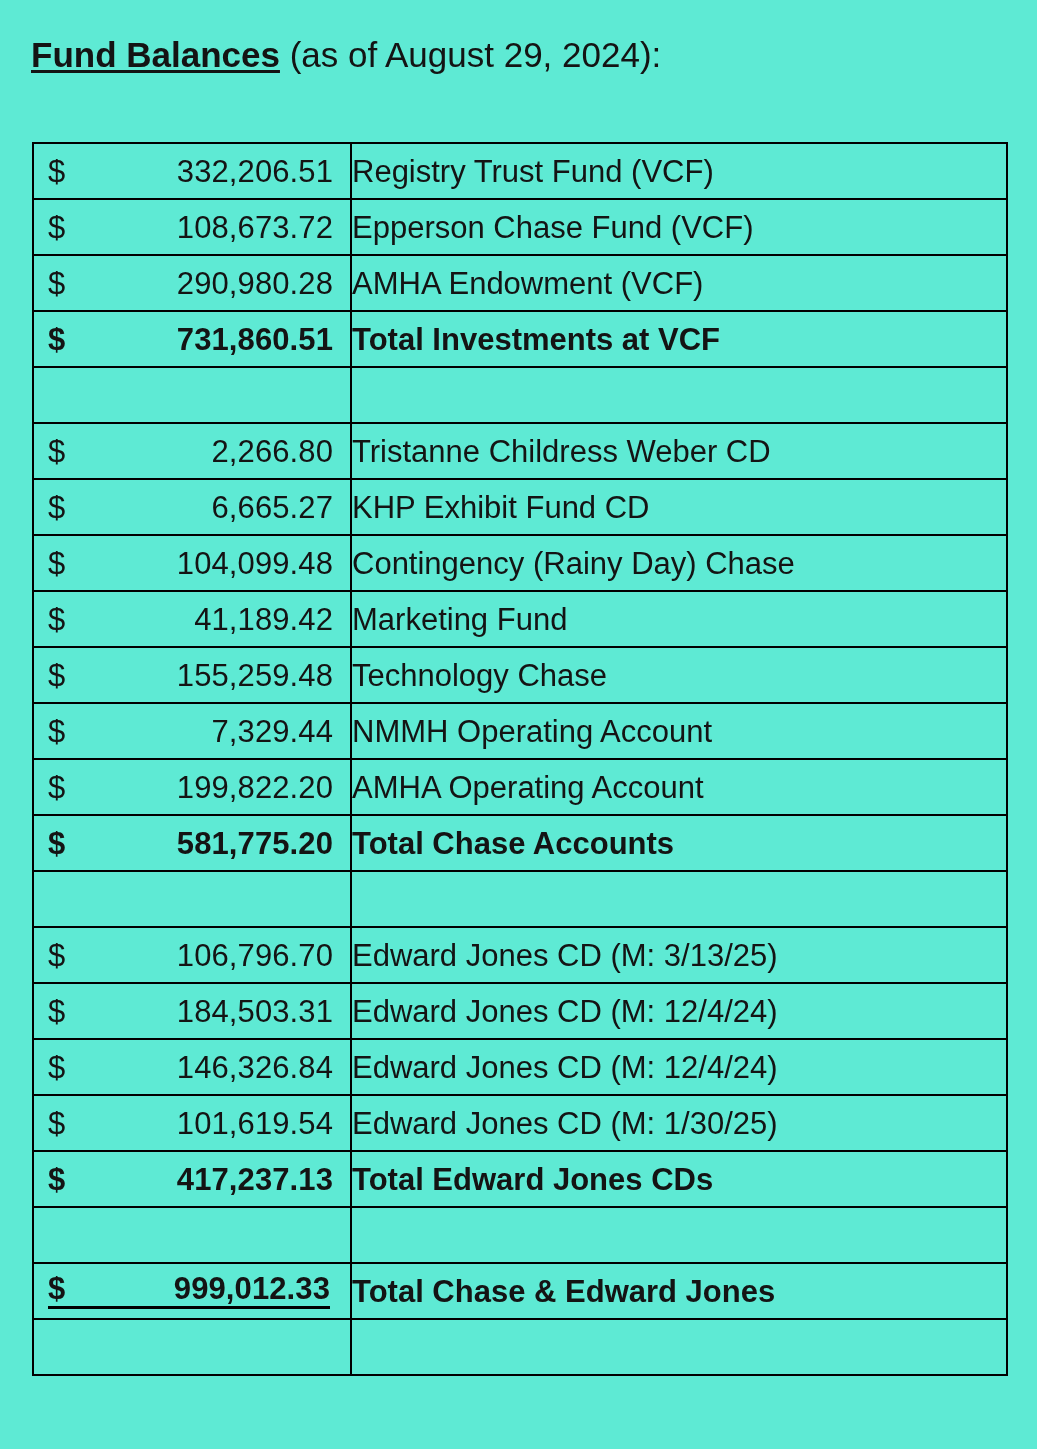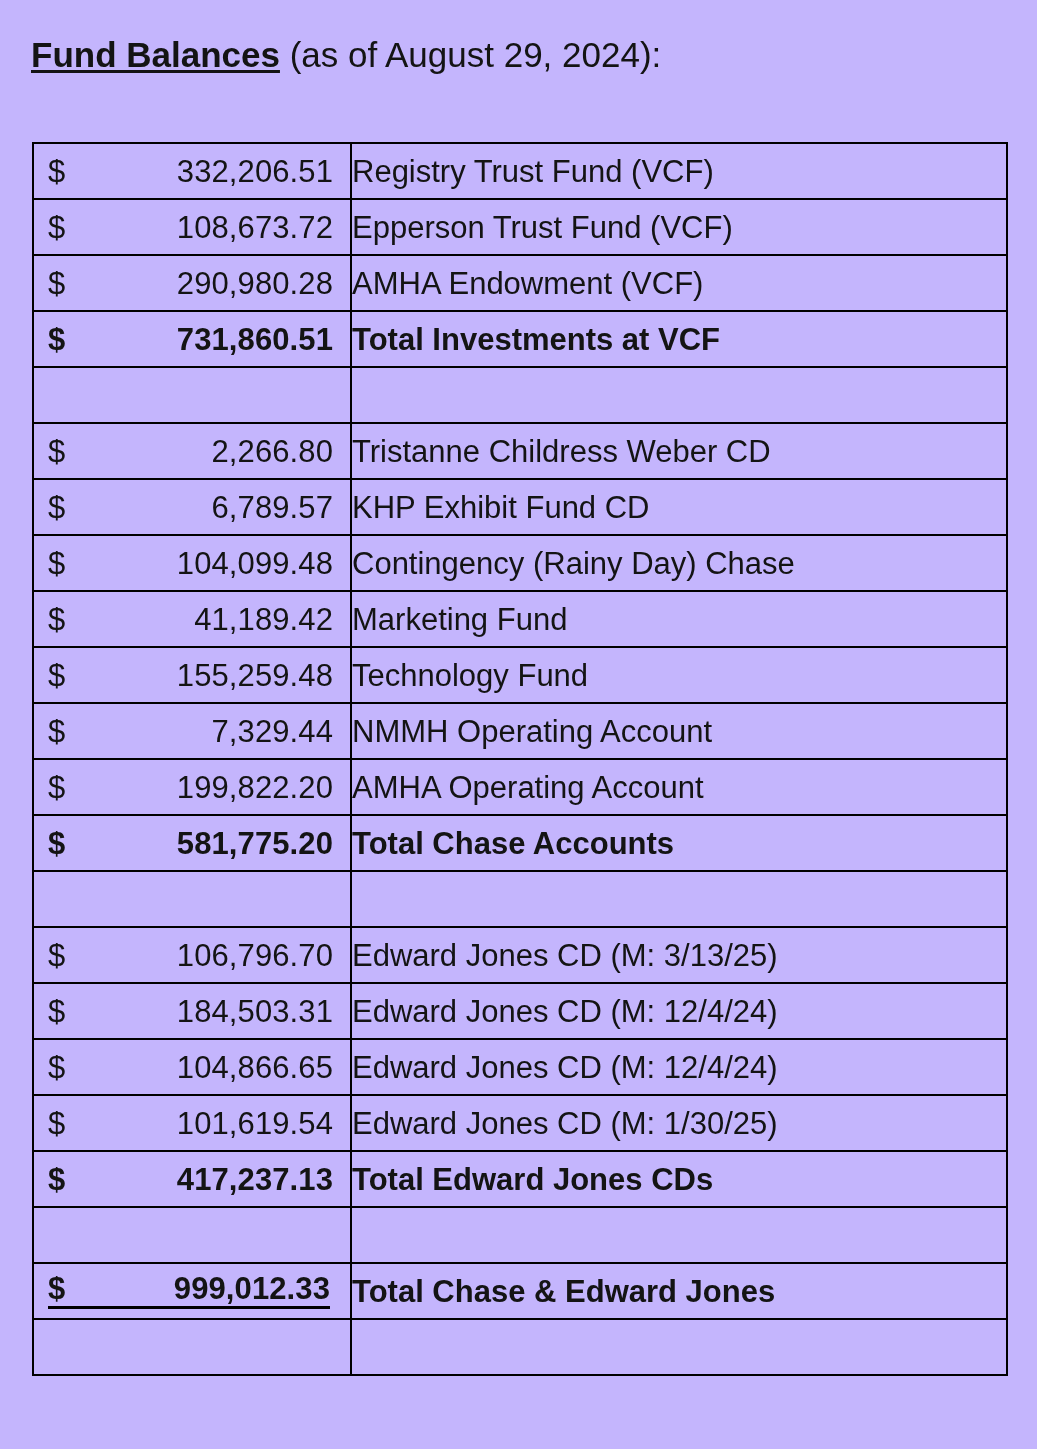--- a/index.html
+++ b/index.html
@@ -13,21 +13,21 @@
     height: 1449px;
     font-family: "Liberation Sans", sans-serif;
     color: #1a1a1a;
     overflow: hidden;
   }
 
   .page {
     position: relative;
     width: 1037px;
     height: 1449px;
-    background: #c4b5fd;
+    background: #5eead4;
   }
 
   
   .doc-title {
     position: absolute;
     left: 31px;
     top: 33px;
     font-size: 35px;
     line-height: 44px;
     white-space: nowrap;
@@ -134,21 +134,21 @@
           </td>
           <td class="cell-label">Registry Trust Fund (VCF)</td>
         </tr>
         <tr class="row-item">
           <td class="cell-amount">
             <div class="amt-wrap">
               <span class="amt-sign">$</span>
               <span class="amt-value">108,673.72</span>
             </div>
           </td>
-          <td class="cell-label">Epperson Trust Fund (VCF)</td>
+          <td class="cell-label">Epperson Chase Fund (VCF)</td>
         </tr>
         <tr class="row-item">
           <td class="cell-amount">
             <div class="amt-wrap">
               <span class="amt-sign">$</span>
               <span class="amt-value">290,980.28</span>
             </div>
           </td>
           <td class="cell-label">AMHA Endowment (VCF)</td>
         </tr>
@@ -176,21 +176,21 @@
               <span class="amt-sign">$</span>
               <span class="amt-value">2,266.80</span>
             </div>
           </td>
           <td class="cell-label">Tristanne Childress Weber CD</td>
         </tr>
         <tr class="row-item">
           <td class="cell-amount">
             <div class="amt-wrap">
               <span class="amt-sign">$</span>
-              <span class="amt-value">6,789.57</span>
+              <span class="amt-value">6,665.27</span>
             </div>
           </td>
           <td class="cell-label">KHP Exhibit Fund CD</td>
         </tr>
         <tr class="row-item">
           <td class="cell-amount">
             <div class="amt-wrap">
               <span class="amt-sign">$</span>
               <span class="amt-value">104,099.48</span>
             </div>
@@ -206,21 +206,21 @@
           </td>
           <td class="cell-label">Marketing Fund</td>
         </tr>
         <tr class="row-item">
           <td class="cell-amount">
             <div class="amt-wrap">
               <span class="amt-sign">$</span>
               <span class="amt-value">155,259.48</span>
             </div>
           </td>
-          <td class="cell-label">Technology Fund</td>
+          <td class="cell-label">Technology Chase</td>
         </tr>
         <tr class="row-item">
           <td class="cell-amount">
             <div class="amt-wrap">
               <span class="amt-sign">$</span>
               <span class="amt-value">7,329.44</span>
             </div>
           </td>
           <td class="cell-label">NMMH Operating Account</td>
         </tr>
@@ -266,21 +266,21 @@
               <span class="amt-sign">$</span>
               <span class="amt-value">184,503.31</span>
             </div>
           </td>
           <td class="cell-label">Edward Jones CD (M: 12/4/24)</td>
         </tr>
         <tr class="row-item">
           <td class="cell-amount">
             <div class="amt-wrap">
               <span class="amt-sign">$</span>
-              <span class="amt-value">104,866.65</span>
+              <span class="amt-value">146,326.84</span>
             </div>
           </td>
           <td class="cell-label">Edward Jones CD (M: 12/4/24)</td>
         </tr>
         <tr class="row-item">
           <td class="cell-amount">
             <div class="amt-wrap">
               <span class="amt-sign">$</span>
               <span class="amt-value">101,619.54</span>
             </div>

